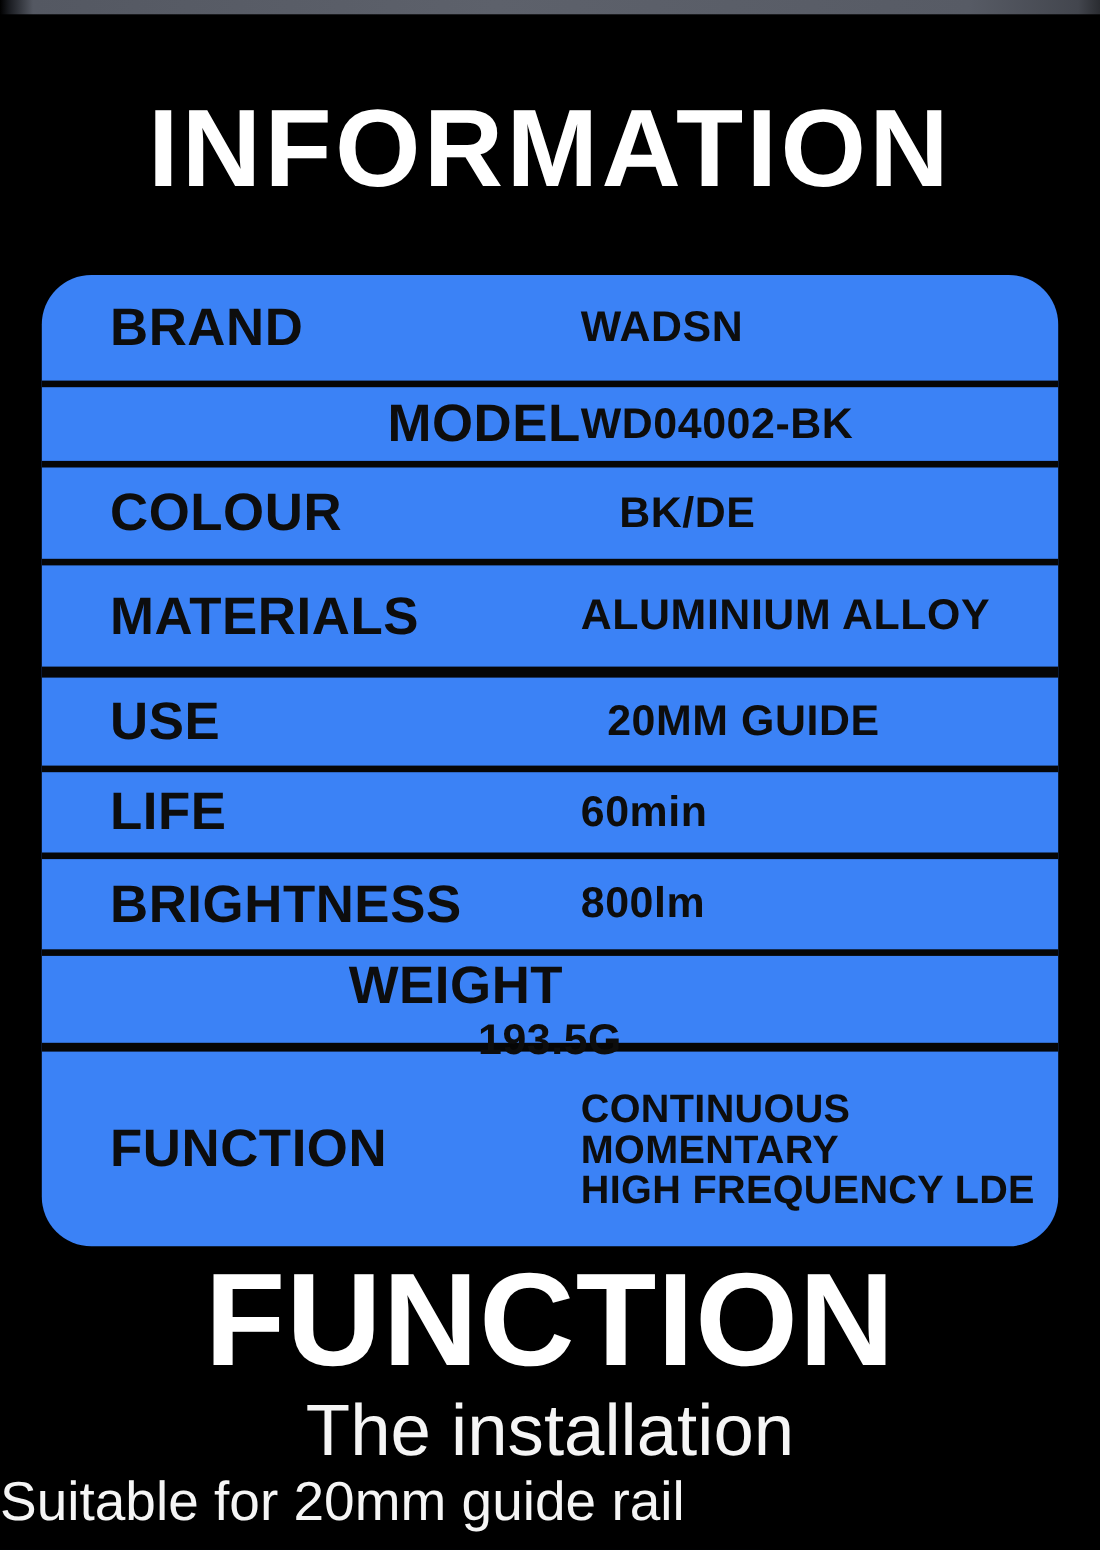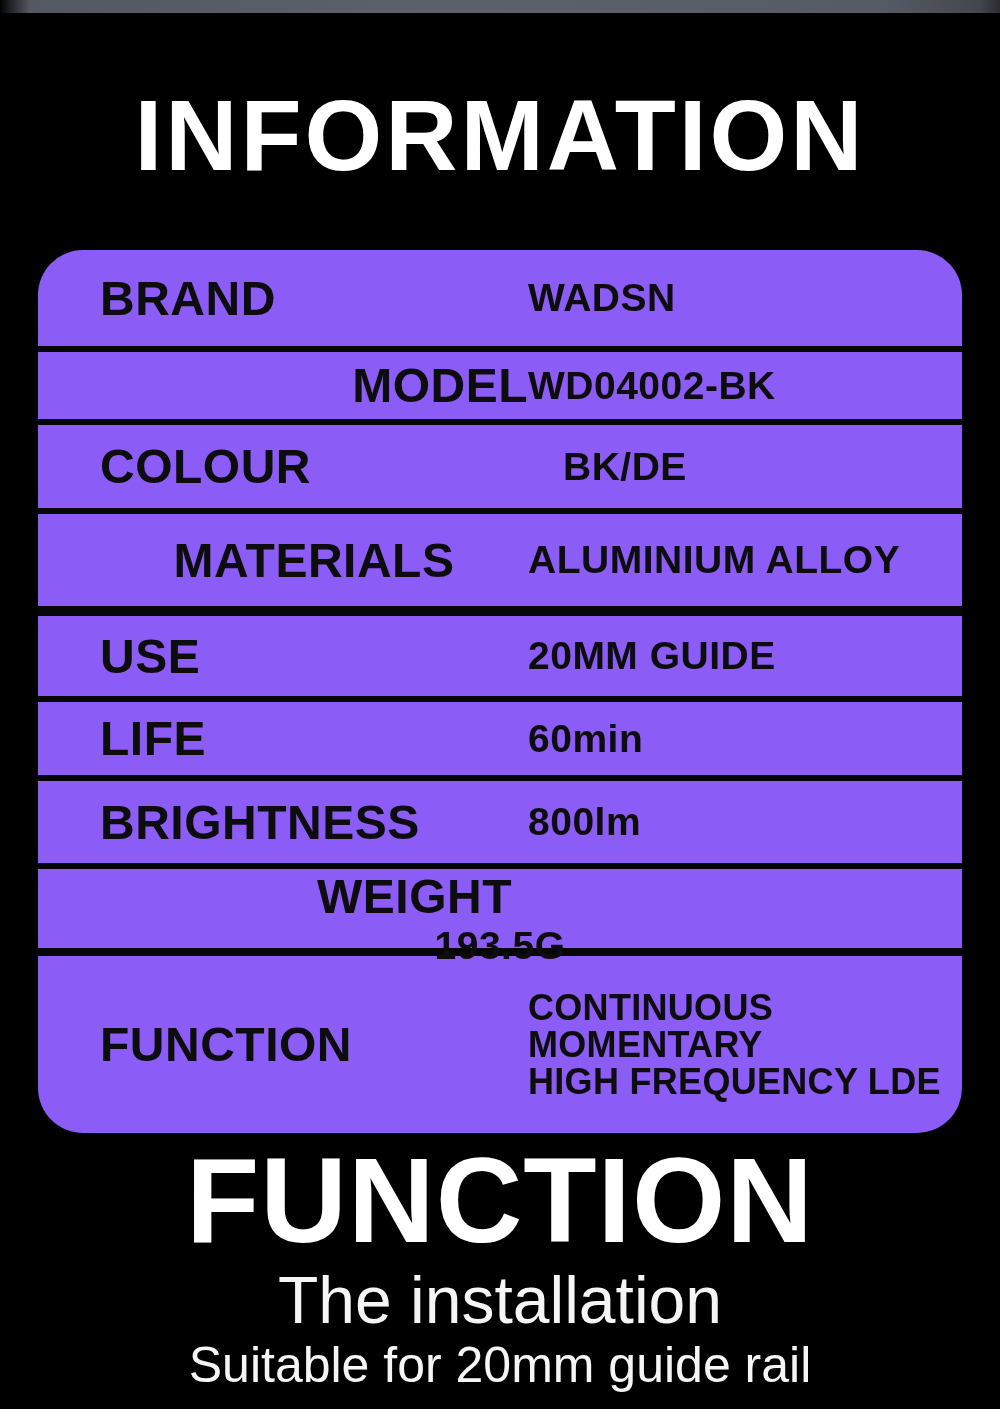--- a/index.html
+++ b/index.html
@@ -26,41 +26,41 @@
     font-size: 100px;
     line-height: 102px;
     font-weight: 700;
     letter-spacing: 3px;
     color: #ffffff;
     white-space: nowrap;
   }
 
   .spec-table {
     margin: 64px 38px 0 38px;
-    background: #8b5cf6;
+    background: #3b82f6;
     border-radius: 45px;
     overflow: hidden;
     color: #0d0d0d;
   }
 
   .spec-row {
     display: flex;
     align-items: center;
     border-top: 6px solid #060606;
   }
   .spec-row:first-child { border-top: none; }
   
   .spec-row.thick-divider { border-top-width: 10px; }
   .spec-row.medium-divider { border-top-width: 8px; }
 
   .spec-row:nth-child(1) { height: 96px; }
   .spec-row:nth-child(2) { height: 67px; text-align: right; }
   .spec-row:nth-child(3) { height: 83px; gap: 35px; }
-  .spec-row:nth-child(4) { height: 92px; text-align: center; }
-  .spec-row:nth-child(5) { height: 80px; }
+  .spec-row:nth-child(4) { height: 92px; }
+  .spec-row:nth-child(5) { height: 80px; gap: 24px; }
   .spec-row:nth-child(6) { height: 73px; }
   .spec-row:nth-child(7) { height: 82px; }
   .spec-row:nth-child(8) { height: 79px; flex-direction: column; }
   .spec-row:nth-child(9) { height: 177px; }
 
   .spec-label {
     width: 490px;
     padding-left: 62px;
     box-sizing: border-box;
     font-size: 48px;
@@ -101,21 +101,21 @@
     text-align: center;
     font-size: 66px;
     line-height: 62px;
     font-weight: 400;
     color: #f5f5f5;
     white-space: nowrap;
   }
 
   .subtitle-2 {
     margin-top: 5px;
-    text-align: center;
+    text-align: left;
     font-size: 50px;
     line-height: 58px;
     font-weight: 400;
     color: #f5f5f5;
     white-space: nowrap;
   }
 </style>
 </head>
 <body>
 

